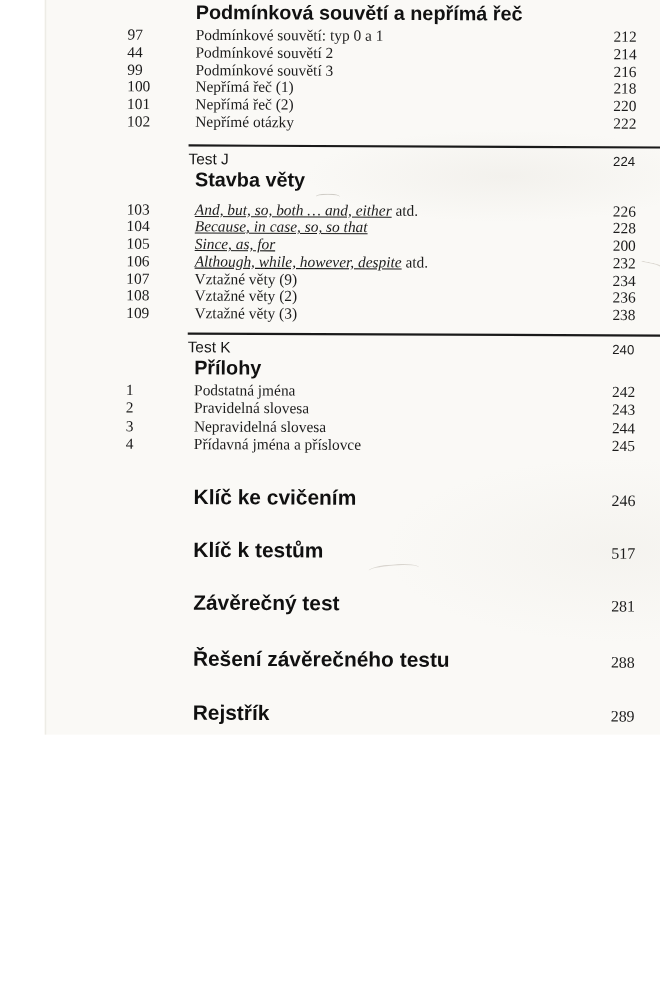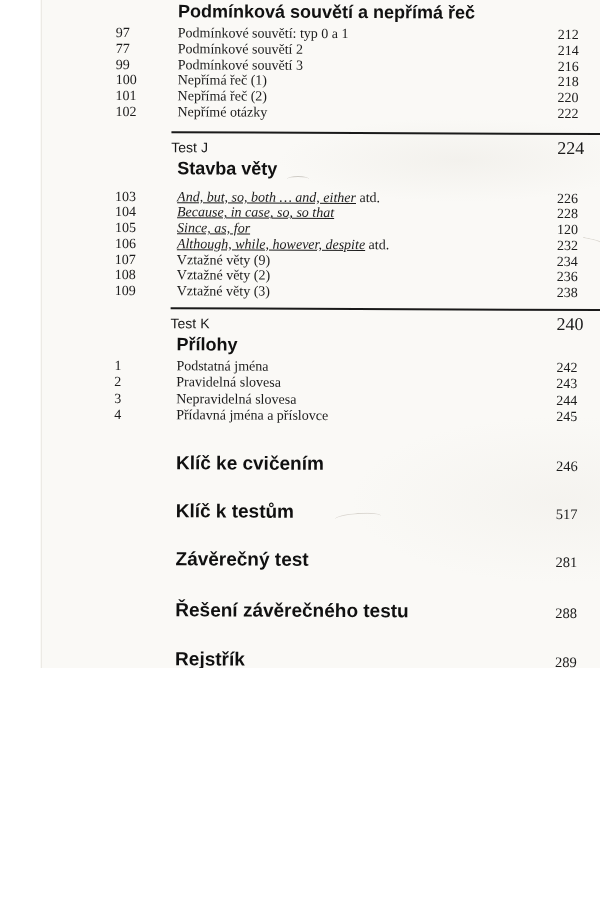--- a/index.html
+++ b/index.html
@@ -56,21 +56,21 @@
     display: flex;
     align-items: baseline;
   }
   .testrow .tlabel {
     font-family: "Liberation Sans", sans-serif;
     font-size: 14px;
     line-height: 16px;
     flex: 1;
     color: #161616;
   }
-  .testrow .pg { font-family: Liberation Serif, serif; font-size: 18px; }
+  .testrow .pg { font-family: Liberation Sans, sans-serif; font-size: 12px; }
   .s2-heading + .rows .row { line-height: 15.7px; }
   .major {
     display: flex;
     align-items: baseline;
     margin-left: 0;
   }
   .major .mtitle {
     flex: 1;
     margin-left: 62px;
     font-family: "Liberation Sans", sans-serif;
@@ -152,21 +152,21 @@
   <div class="content">
 
     <h2 class="section s1-heading">Podmínková souvětí a nepřímá řeč</h2>
     <div class="rows">
       <div class="row">
         <span class="num">97</span>
         <span class="title"><span class="tp">Podmínkové souvětí: typ 0 a 1</span></span>
         <span class="pg">212</span>
       </div>
       <div class="row">
-        <span class="num">77</span>
+        <span class="num">44</span>
         <span class="title"><span class="tp">Podmínkové souvětí 2</span></span>
         <span class="pg">214</span>
       </div>
       <div class="row">
         <span class="num">99</span>
         <span class="title"><span class="tp">Podmínkové souvětí 3</span></span>
         <span class="pg">216</span>
       </div>
       <div class="row">
         <span class="num">100</span>
@@ -197,21 +197,21 @@
         <span class="pg">226</span>
       </div>
       <div class="row">
         <span class="num">104</span>
         <span class="title"><span class="ti">Because, in case, so, so that</span><span class="ts"></span></span>
         <span class="pg">228</span>
       </div>
       <div class="row">
         <span class="num">105</span>
         <span class="title"><span class="ti">Since, as, for</span><span class="ts"></span></span>
-        <span class="pg">120</span>
+        <span class="pg">200</span>
       </div>
       <div class="row">
         <span class="num">106</span>
         <span class="title"><span class="ti">Although, while, however, despite</span><span class="ts"> atd.</span></span>
         <span class="pg">232</span>
       </div>
       <div class="row">
         <span class="num">107</span>
         <span class="title"><span class="tp">Vztažné věty (9)</span></span>
         <span class="pg">234</span>

